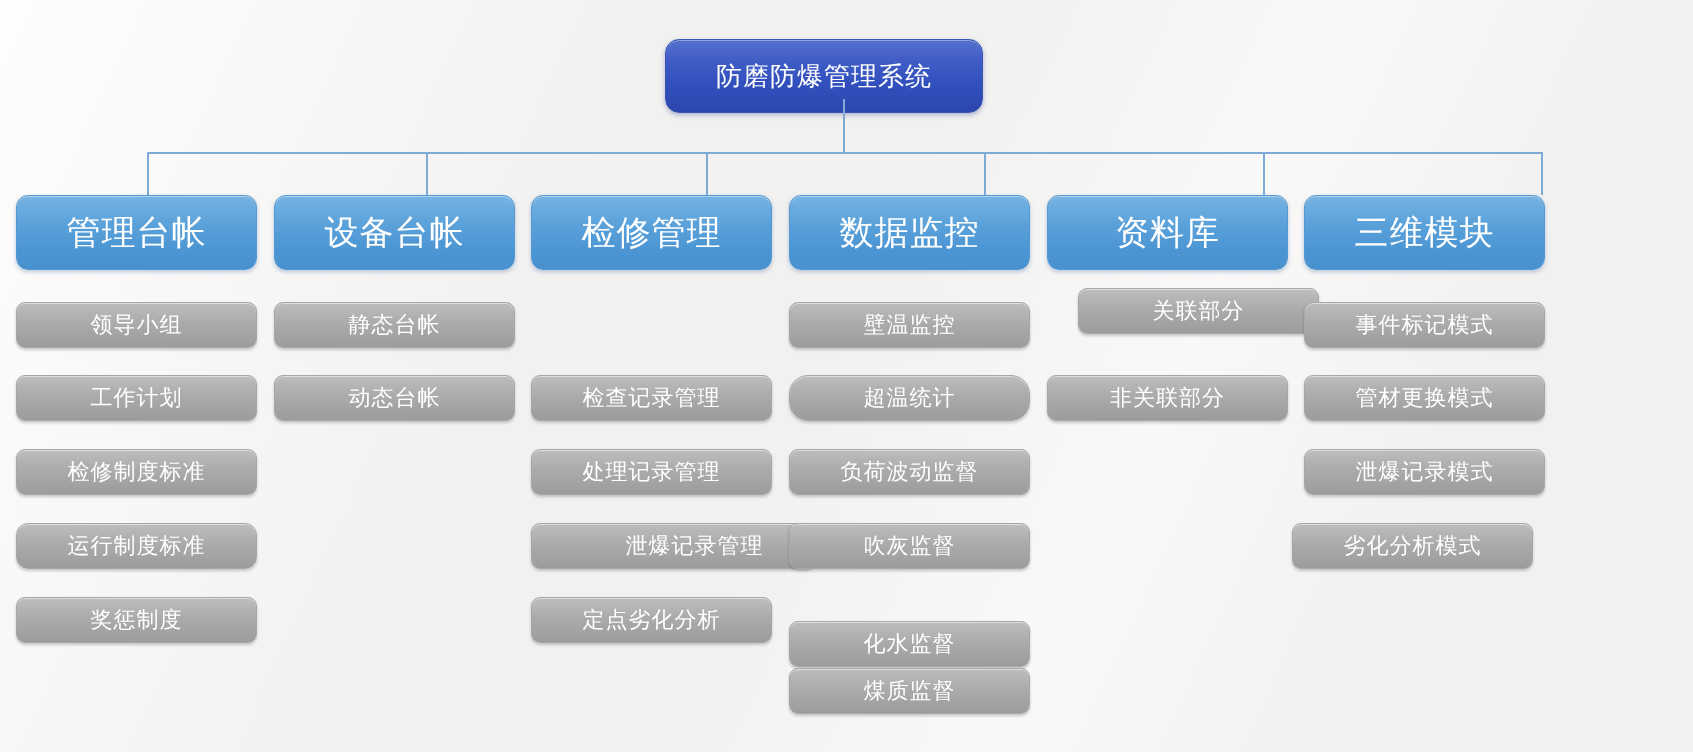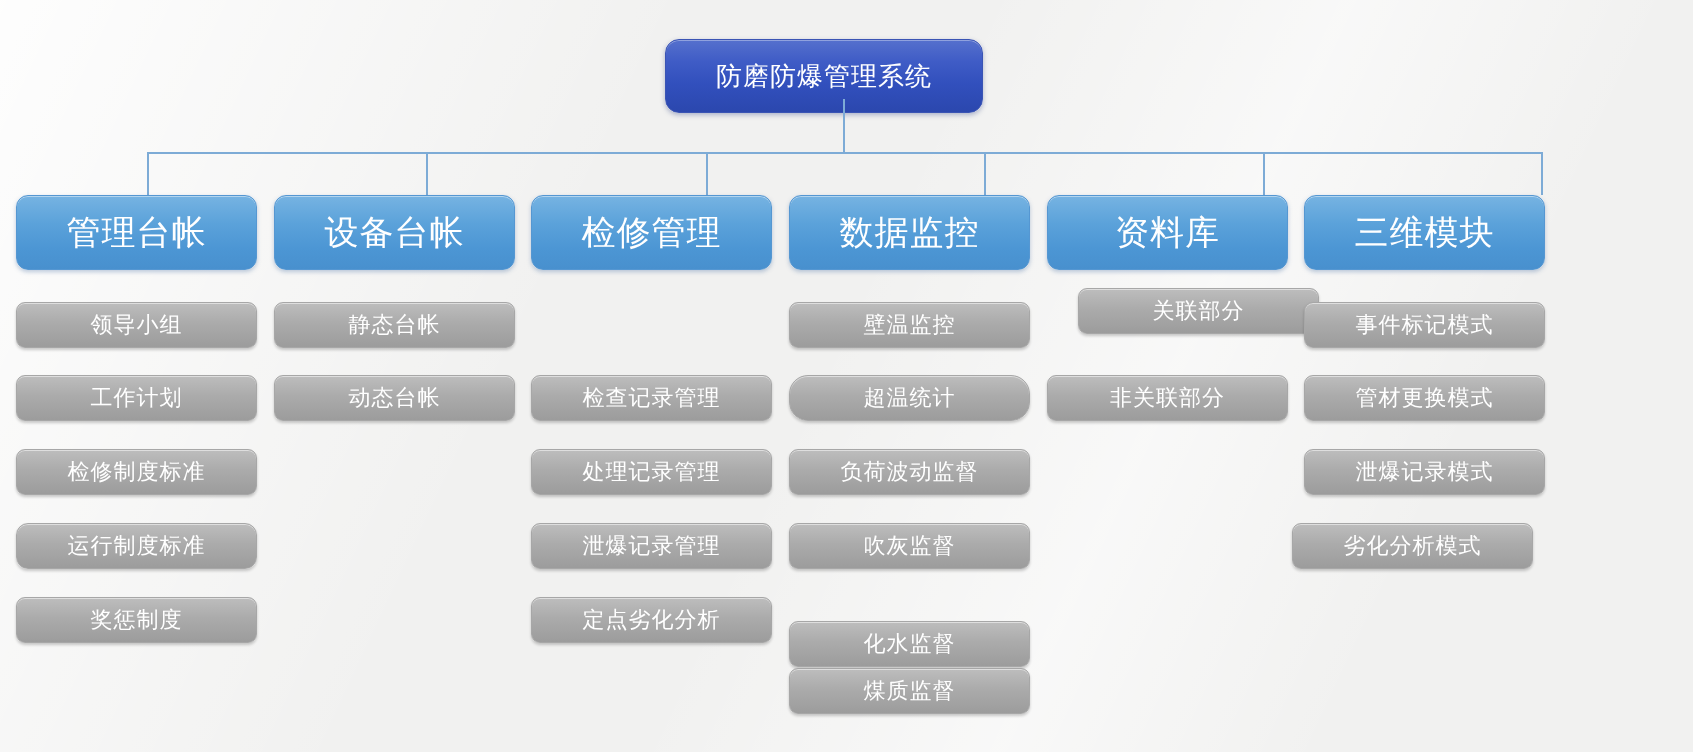--- a/index.html
+++ b/index.html
@@ -61,21 +61,21 @@
     <div class="node leaf-node" style="left: 16px; top: 375px;">工作计划</div>
     <div class="node leaf-node" style="left: 16px; top: 449px;">检修制度标准</div>
     <div class="node leaf-node" style="left: 16px; top: 523px; border-radius: 12px;">运行制度标准</div>
     <div class="node leaf-node" style="left: 16px; top: 597px;">奖惩制度</div>
     <div class="node branch-node" style="left: 274px;">设备台帐</div>
     <div class="node leaf-node" style="left: 274px; top: 302px;">静态台帐</div>
     <div class="node leaf-node" style="left: 274px; top: 375px;">动态台帐</div>
     <div class="node branch-node" style="left: 531px;">检修管理</div>
     <div class="node leaf-node" style="left: 531px; top: 375px;">检查记录管理</div>
     <div class="node leaf-node" style="left: 531px; top: 449px;">处理记录管理</div>
-    <div class="node leaf-node" style="left: 531px; top: 523px;">泄爆记录管理</div>
+    <div class="node leaf-node" style="left: 531px; top: 523px; padding-left: 43px;">泄爆记录管理</div>
     <div class="node leaf-node" style="left: 531px; top: 597px;">定点劣化分析</div>
     <div class="node branch-node" style="left: 789px;">数据监控</div>
     <div class="node leaf-node" style="left: 789px; top: 302px;">壁温监控</div>
     <div class="node leaf-node" style="left: 789px; top: 375px; border-radius: 19px;">超温统计</div>
     <div class="node leaf-node" style="left: 789px; top: 449px;">负荷波动监督</div>
     <div class="node leaf-node" style="left: 789px; top: 523px;">吹灰监督</div>
     <div class="node leaf-node" style="left: 789px; top: 597px; margin-top: 24px;">化水监督</div>
     <div class="node leaf-node" style="left: 789px; top: 668px;">煤质监督</div>
     <div class="node branch-node" style="left: 1047px;">资料库</div>
     <div class="node leaf-node" style="left: 1047px; top: 288px; margin-left: 31px;">关联部分</div>

